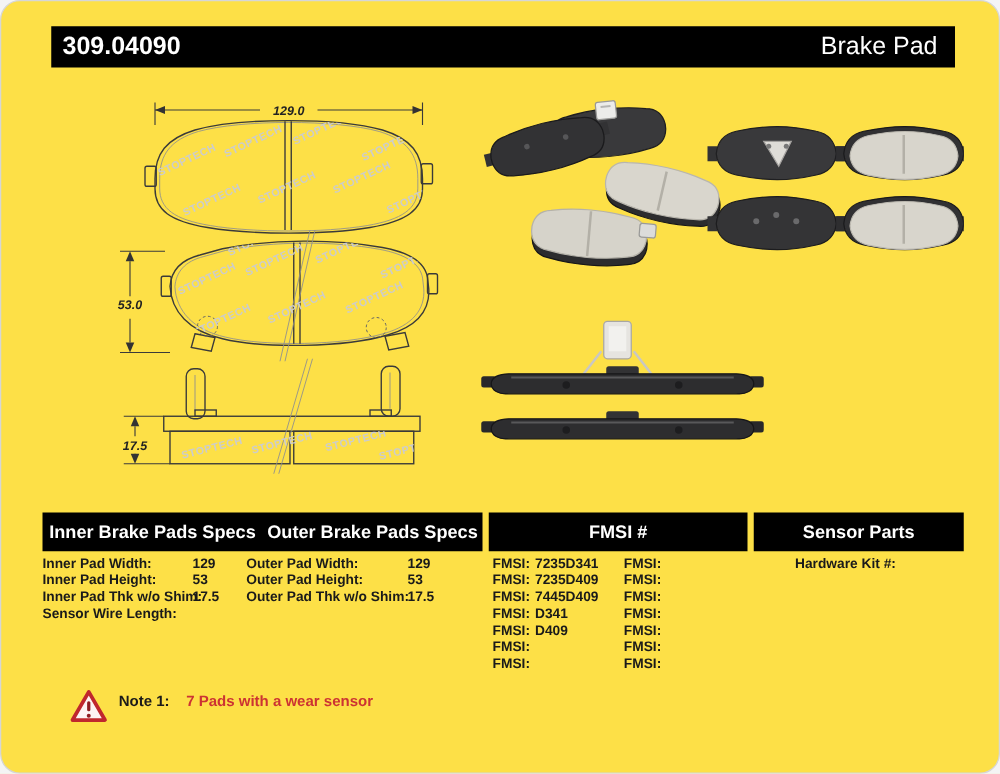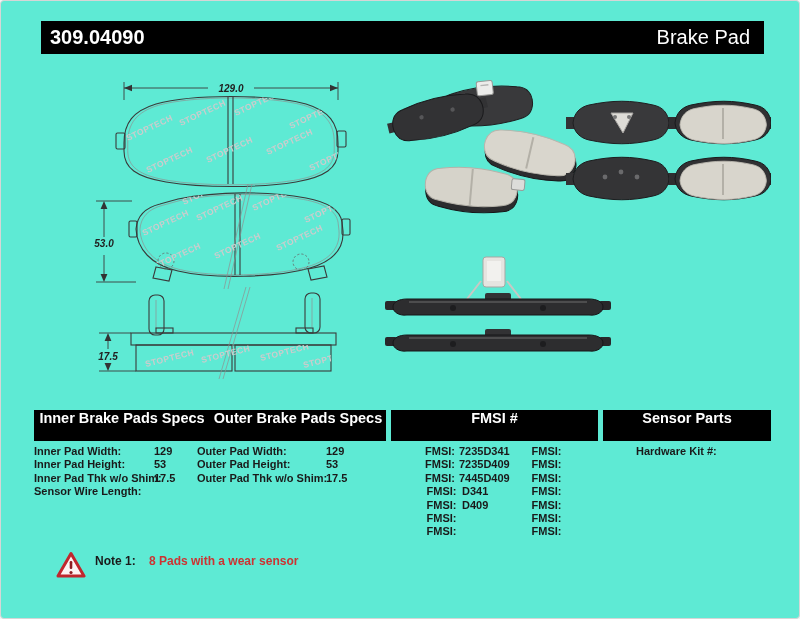--- a/index.html
+++ b/index.html
@@ -1,51 +1,51 @@
 <!DOCTYPE html>
 <html><head>
 <meta charset="utf-8">
 <style>
   * { margin:0; padding:0; box-sizing:border-box; }
   html,body { background:#f4f4f4; }
   .page {
-    position:relative; width:800px; height:619px; background:#5eead4;
+    position:relative; width:800px; height:619px; background:#fde047;
     font-family:"Liberation Sans", sans-serif; color:#1a1a1a;
-    border:1px solid #d6d6d6; border-radius:4px; overflow:hidden;
+    border:1px solid #d6d6d6; border-radius:16px; overflow:hidden;
   }
   
   .hdr-bar {
     position:absolute; left:40px; top:20px; width:723px; height:33px;
     background:#000; display:flex; justify-content:space-between; align-items:center;
   }
   .hdr-bar .pn { color:#fff; font-size:20px; font-weight:bold; padding-left:9px; }
   .hdr-bar .pt { color:#fff; font-size:20px; font-weight:normal; padding-right:14px; }
   
   svg { position:absolute; }
   .ln  { stroke:#3a3a3a; stroke-width:1.1; fill:none; }
   .ln2 { stroke:#8f8f8f; stroke-width:0.7; fill:none; }
   .dimln { stroke:#3a3a3a; stroke-width:0.9; fill:none; }
   .dimtx { font:italic bold 10px "Liberation Sans", sans-serif; fill:#222; }
   .wm text { font:bold 8.5px "Liberation Sans", sans-serif; fill:#cccccc; letter-spacing:0.5px; }
   .dash { stroke:#666; stroke-width:0.8; fill:none; stroke-dasharray:2.2,2; }
   
   .tbar {
     position:absolute; top:409px; height:31px; background:#000; color:#fff;
-    display:flex; align-items:flex-start; justify-content:center;
+    display:flex; align-items:center; justify-content:center;
     font-size:14.5px; font-weight:bold;
   }
   .tbar.split { justify-content:space-between; }
   .tbar.split .half { width:50%; text-align:center; }
   .speccol { position:absolute; top:444px; font-size:11px; font-weight:bold; }
   .srow { display:flex; line-height:13.4px; white-space:nowrap; }
   .srow .lbl { text-align:left; }
   .srow .val { margin-left:4px; }
   .inner-col .lbl { width:116px; }
   .outer-col .lbl { width:125px; }
-  .fmsi-col .lbl { width:33px; text-align:center;margin-left:34px; }
+  .fmsi-col .lbl { width:33px; text-align:right; }
   .rel-col  .lbl { text-align:left; }
   
   .warn-icon { position:absolute; left:55px; top:550px; }
   .note-block { position:absolute; left:94px; top:552px; font-size:12px; font-weight:bold; }
   .nrow { display:flex; line-height:16px; white-space:nowrap; }
   .nrow .nlbl { width:46px; }
   .nrow .ntxt { margin-left:8px; color:#cc3333; }
 </style>
 </head>
 <body>
@@ -377,17 +377,17 @@
 
   <svg class="warn-icon" width="30" height="28" viewBox="0 0 30 28">
     <path d="M15,2.5 L28,25 L2,25 Z" fill="#fdf3f3" stroke="#c0272d" stroke-width="3" stroke-linejoin="round"></path>
     <rect x="13.7" y="10" width="2.6" height="8" rx="1.2" fill="#8f1d22"></rect>
     <circle cx="15" cy="21.5" r="1.6" fill="#8f1d22"></circle>
   </svg>
 
   <div class="note-block">
     <div class="nrow">
       <span class="nlbl">Note 1:</span>
-      <span class="ntxt">8 Pads with a wear sensor</span>
+      <span class="ntxt">7 Pads with a wear sensor</span>
     </div>
   </div>
 
 </div>
 
 </body></html>

